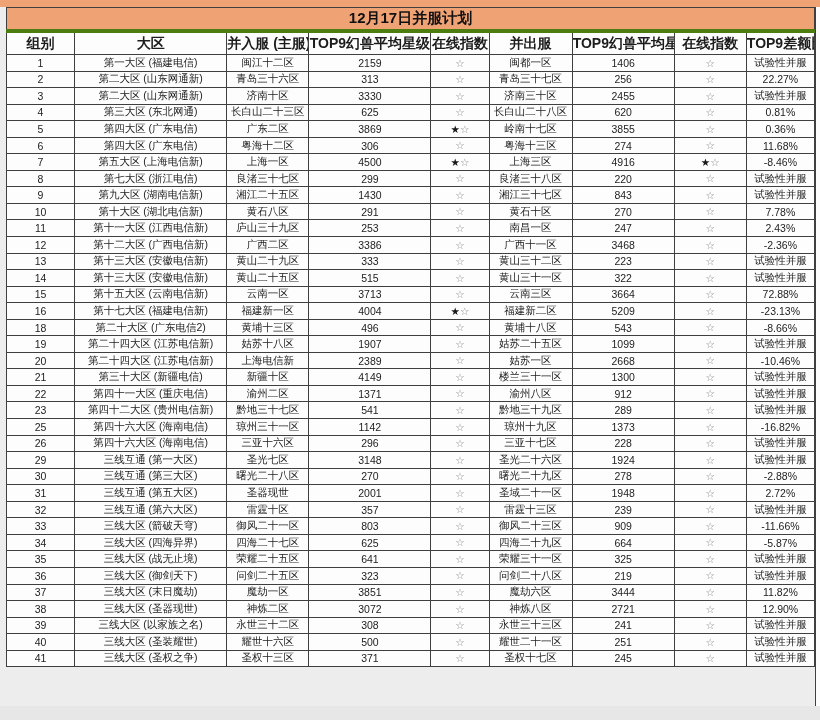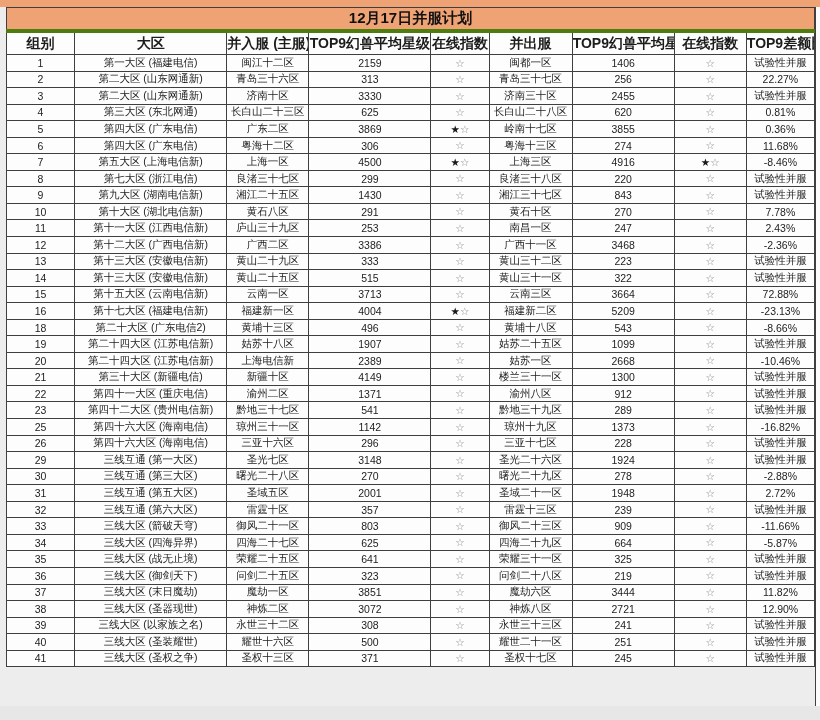--- a/index.html
+++ b/index.html
@@ -371,21 +371,21 @@
           <td>270</td>
           <td class="stars"><span class="star-empty">☆</span></td>
           <td>曙光二十九区</td>
           <td>278</td>
           <td class="stars"><span class="star-empty">☆</span></td>
           <td>-2.88%</td>
         </tr>
         <tr class="data-row">
           <td>31</td>
           <td>三线互通 (第五大区)</td>
-          <td>圣域五区</td>
+          <td>圣器现世</td>
           <td>2001</td>
           <td class="stars"><span class="star-empty">☆</span></td>
           <td>圣域二十一区</td>
           <td>1948</td>
           <td class="stars"><span class="star-empty">☆</span></td>
           <td>2.72%</td>
         </tr>
         <tr class="data-row">
           <td>32</td>
           <td>三线互通 (第六大区)</td>

